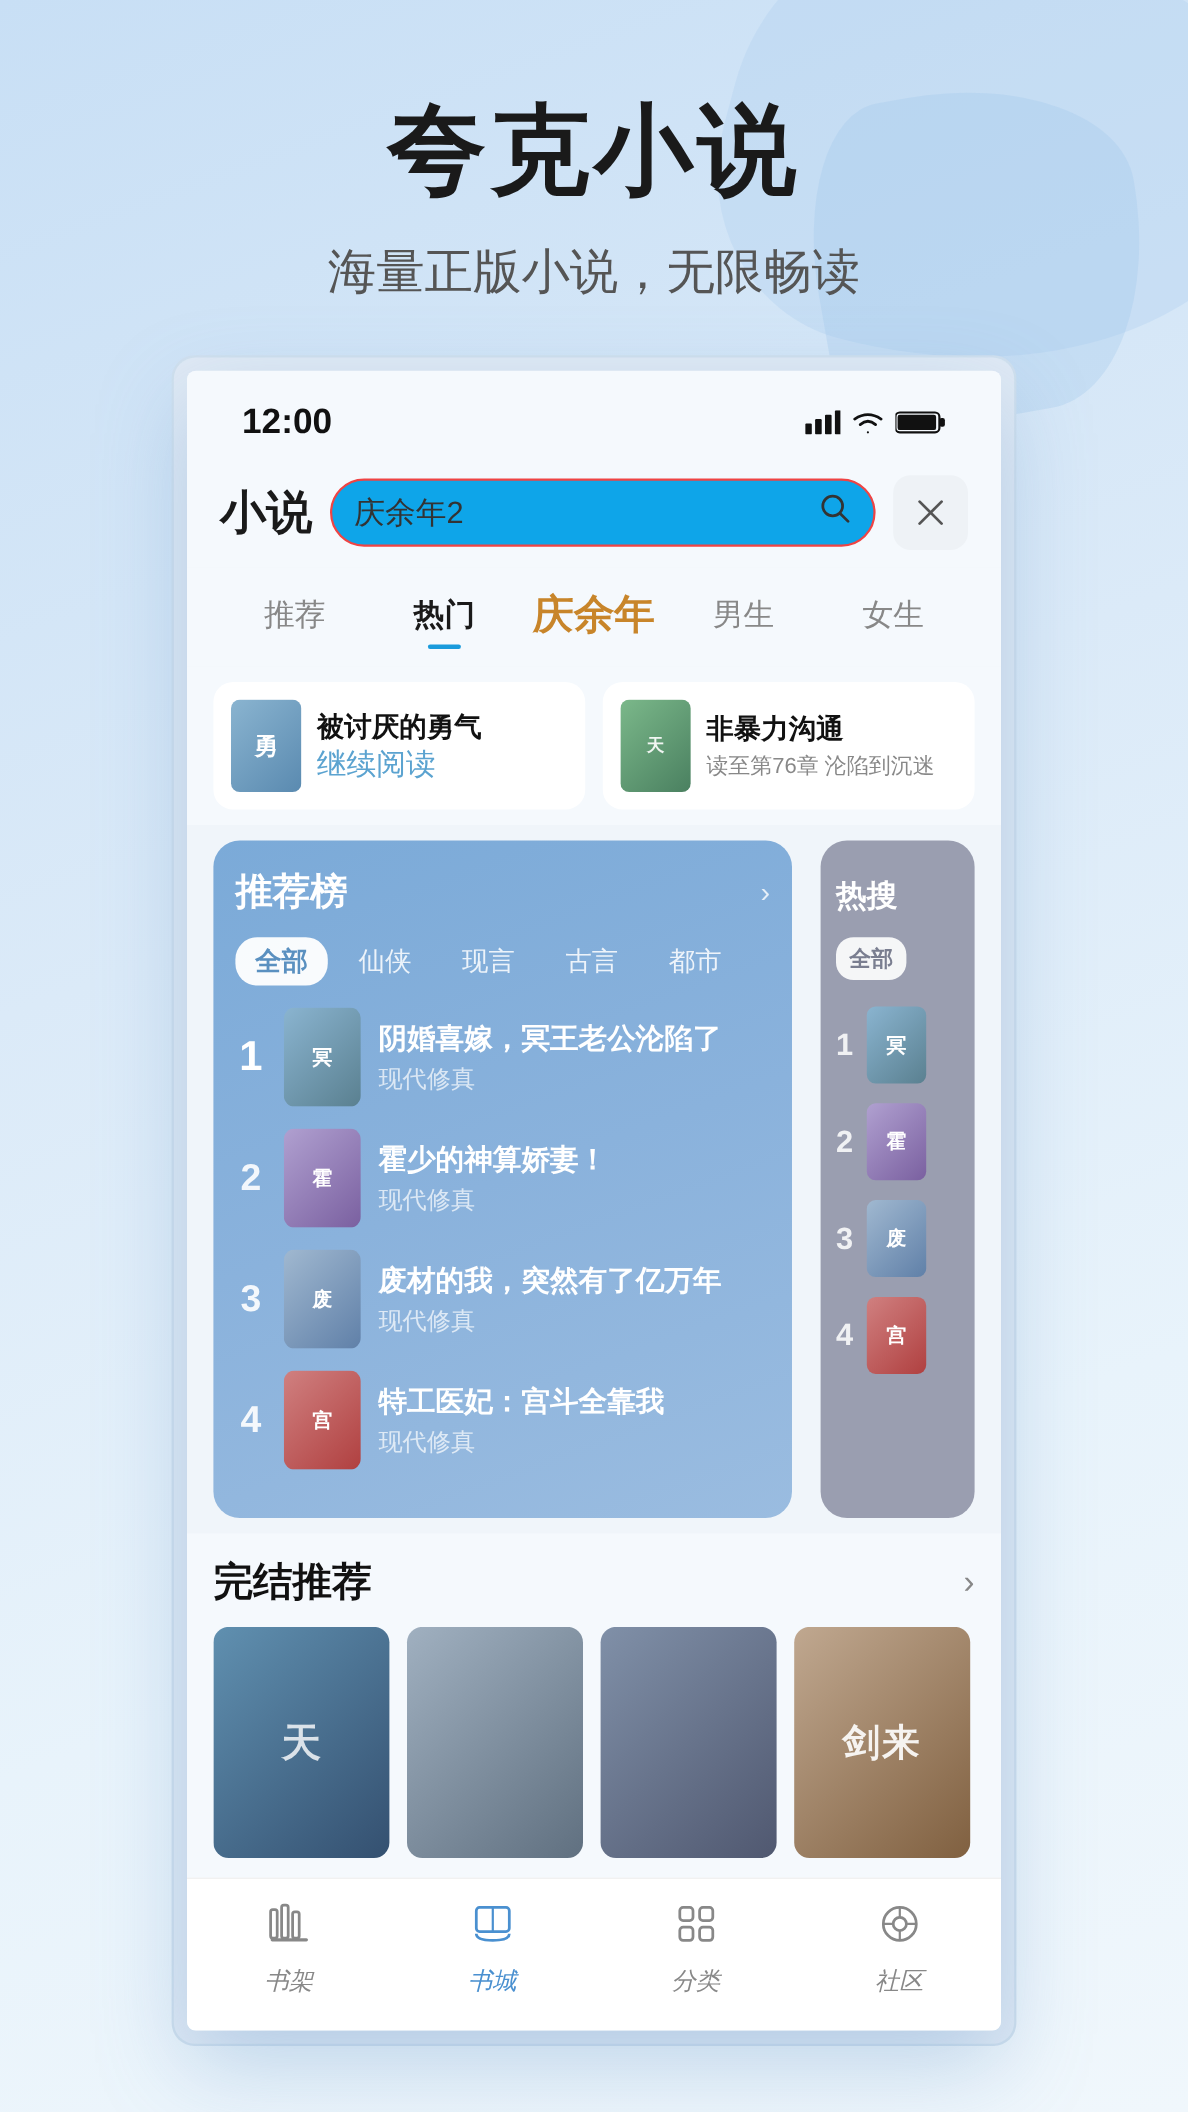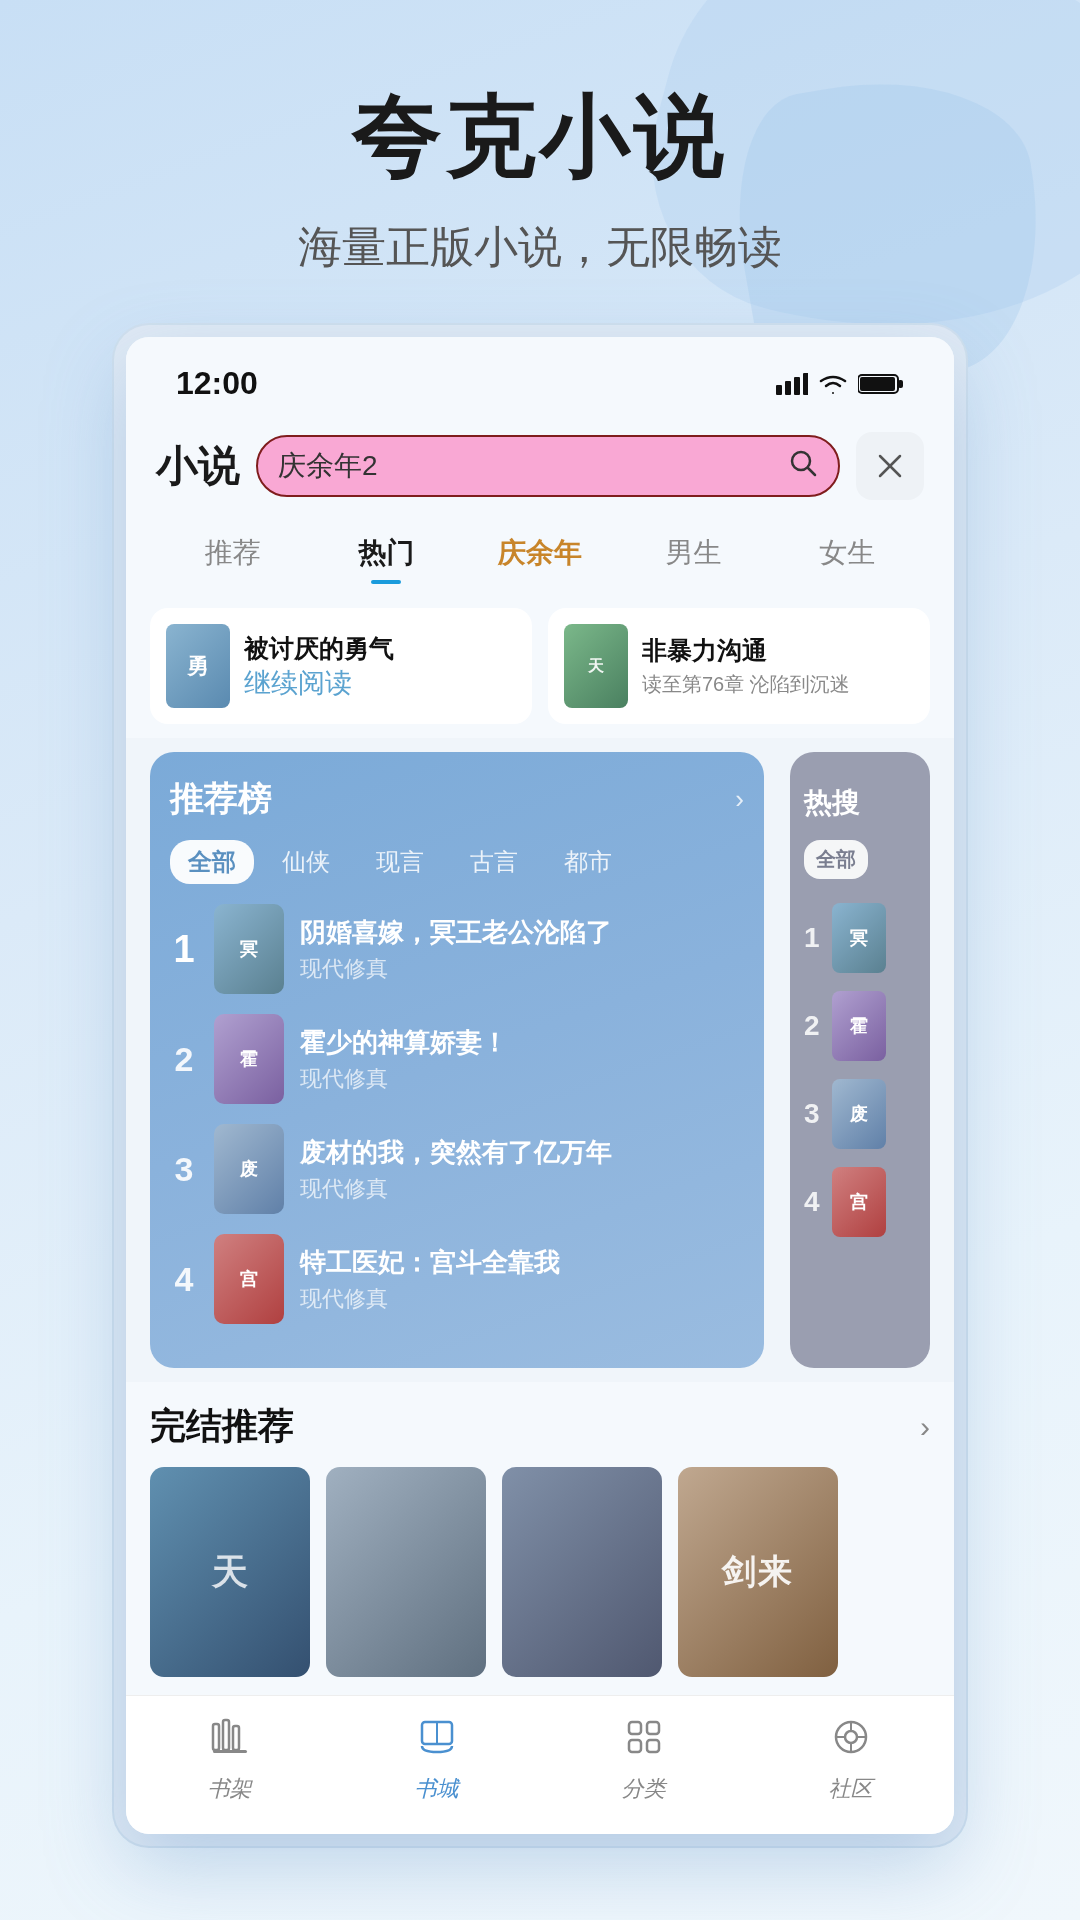--- a/index.html
+++ b/index.html
@@ -57,24 +57,24 @@
     }
     .app-subtitle {
       font-size: 44px;
       color: #555;
       font-weight: 400;
     }
 
     
     .phone-mockup {
       position: relative;
-      width: 828px;
+      width: 740px;
       margin: 0 auto;
       background: #f0f5fa;
-      border-radius: 23px;
+      border-radius: 8px;
       box-shadow: 0 30px 80px rgba(100,150,200,0.35), 0 0 0 12px #e0eaf5, 0 0 0 14px #d0e0ee;
       overflow: hidden;
       min-height: 1250px;
     }
 
     
     .status-bar {
       display: flex;
       justify-content: space-between;
       align-items: center;
@@ -103,23 +103,23 @@
     .app-logo-text {
       font-size: 42px;
       font-weight: 800;
       color: #1a1a1a;
       white-space: nowrap;
     }
     .search-bar {
       flex: 1;
       display: flex;
       align-items: center;
-      background: #f9a8d4;
+      background: #0ea5e9;
       border-radius: 50px;
-      border: 2px solid #7f1d1d;
+      border: 2px solid #ef4444;
       padding: 10px 20px;
       gap: 10px;
     }
     .search-input-text {
       flex: 1;
       font-size: 28px;
       color: #333;
     }
     .search-icon-btn {
       color: #333;
@@ -165,21 +165,21 @@
       left: 50%;
       transform: translateX(-50%);
       width: 30px;
       height: 4px;
       background: #1a9bdc;
       border-radius: 2px;
     }
     .tab-item.special {
       color: #c8852a;
       font-weight: 600;
-      font-size: 28px;
+      font-size: 37px;
     }
 
     
     .recent-books {
       display: flex;
       gap: 16px;
       padding: 14px 24px;
       background: #f5f9fd;
     }
     .recent-book-card {

